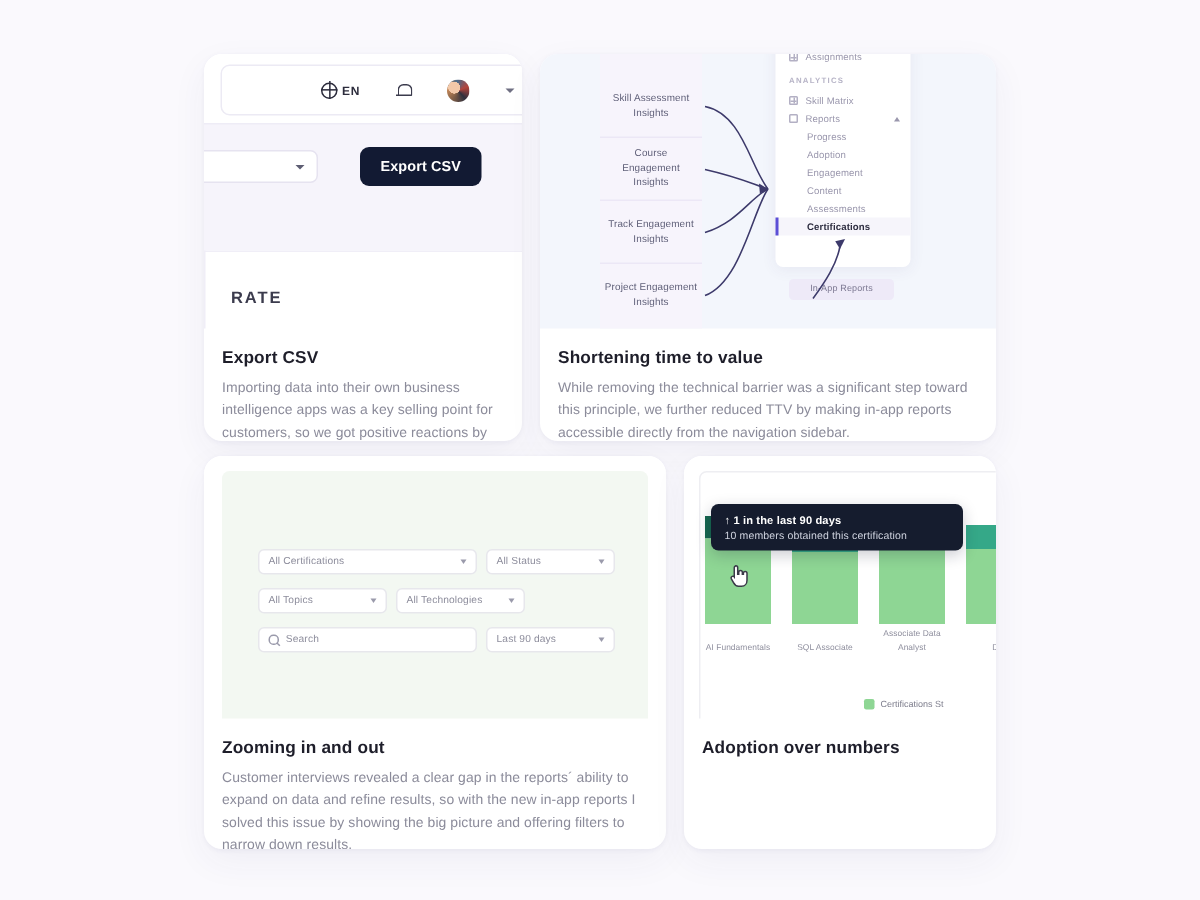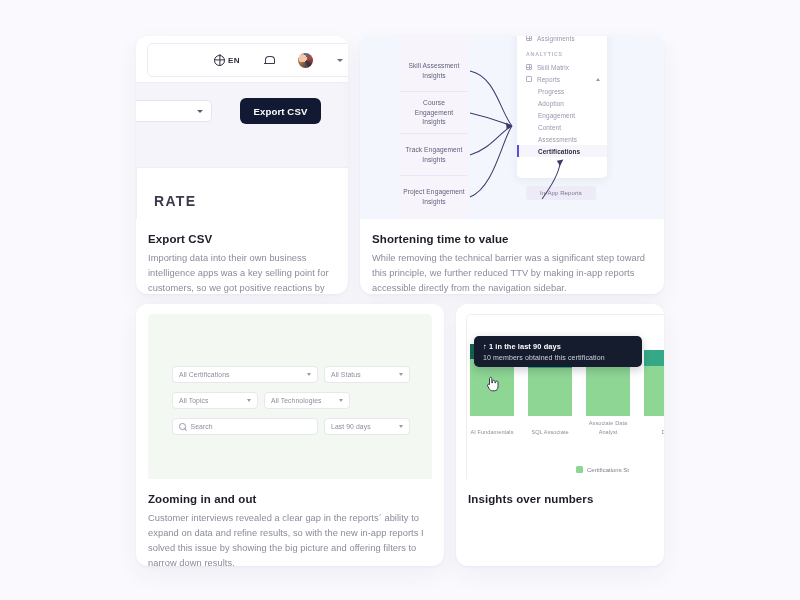--- a/index.html
+++ b/index.html
@@ -89,21 +89,21 @@
     background: #121a33; border-radius: 6px; color: #fff;
     font-size: 9.6px; font-weight: 700; letter-spacing: .1px;
     display: flex; align-items: center; justify-content: center;
   }
   .m1-white {
     position: absolute; left: 0px; top: 131px; right: -16px; bottom: -6px;
     background: #fff; border: 1px solid #f0eef7; border-bottom: none;
   }
   .m1-rate {
     position: absolute; left: 18px; top: 157px;
-    font-size: 14px; font-weight: 600; letter-spacing: 1.3px; color: #3b3b4d;
+    font-size: 11px; font-weight: 600; letter-spacing: 1.3px; color: #3b3b4d;
   }
 
   
   #card-ttv { left: 360px; top: 36px; width: 304px; height: 258px; }
   #card-ttv .card-media { height: 183px; background: #f3f6fc; }
   .m2-leftcol {
     position: absolute; left: 40px; top: -6px; width: 68px; bottom: -6px;
     background: #f7f4fc; border-radius: 4px;
   }
   .m2-node {
@@ -381,17 +381,17 @@
       <div class="m4-tooltip">
         <div class="m4-tt-line1">↑ 1 in the last 90 days</div>
         <div class="m4-tt-line2">10 members obtained this certification</div>
       </div>
 
       <svg class="m4-cursor" width="14" height="16" viewBox="0 0 14 16">
         <path d="M4.6 1.2c.7 0 1.2.6 1.2 1.3v4.3h.7V5.5c0-.7.5-1.2 1.2-1.2s1.2.5 1.2 1.2v1.3h.7V6.2c0-.7.5-1.2 1.2-1.2s1.2.5 1.2 1.2v4.6c0 2.3-1.5 4-3.6 4H6.3c-1.6 0-2.5-.9-3.3-2.4L1.6 9.9c-.3-.6-.1-1.3.5-1.6.5-.3 1.1-.1 1.4.3v-6c0-.7.5-1.3 1.1-1.3z" fill="#ffffff" stroke="#3a3a48" stroke-width="1"></path>
       </svg>
     </div>
     <div class="card-body">
-      <div class="card-title">Insights over numbers</div>
+      <div class="card-title">Adoption over numbers</div>
     </div>
   </div>
 
 </div>
 
 </body></html>

